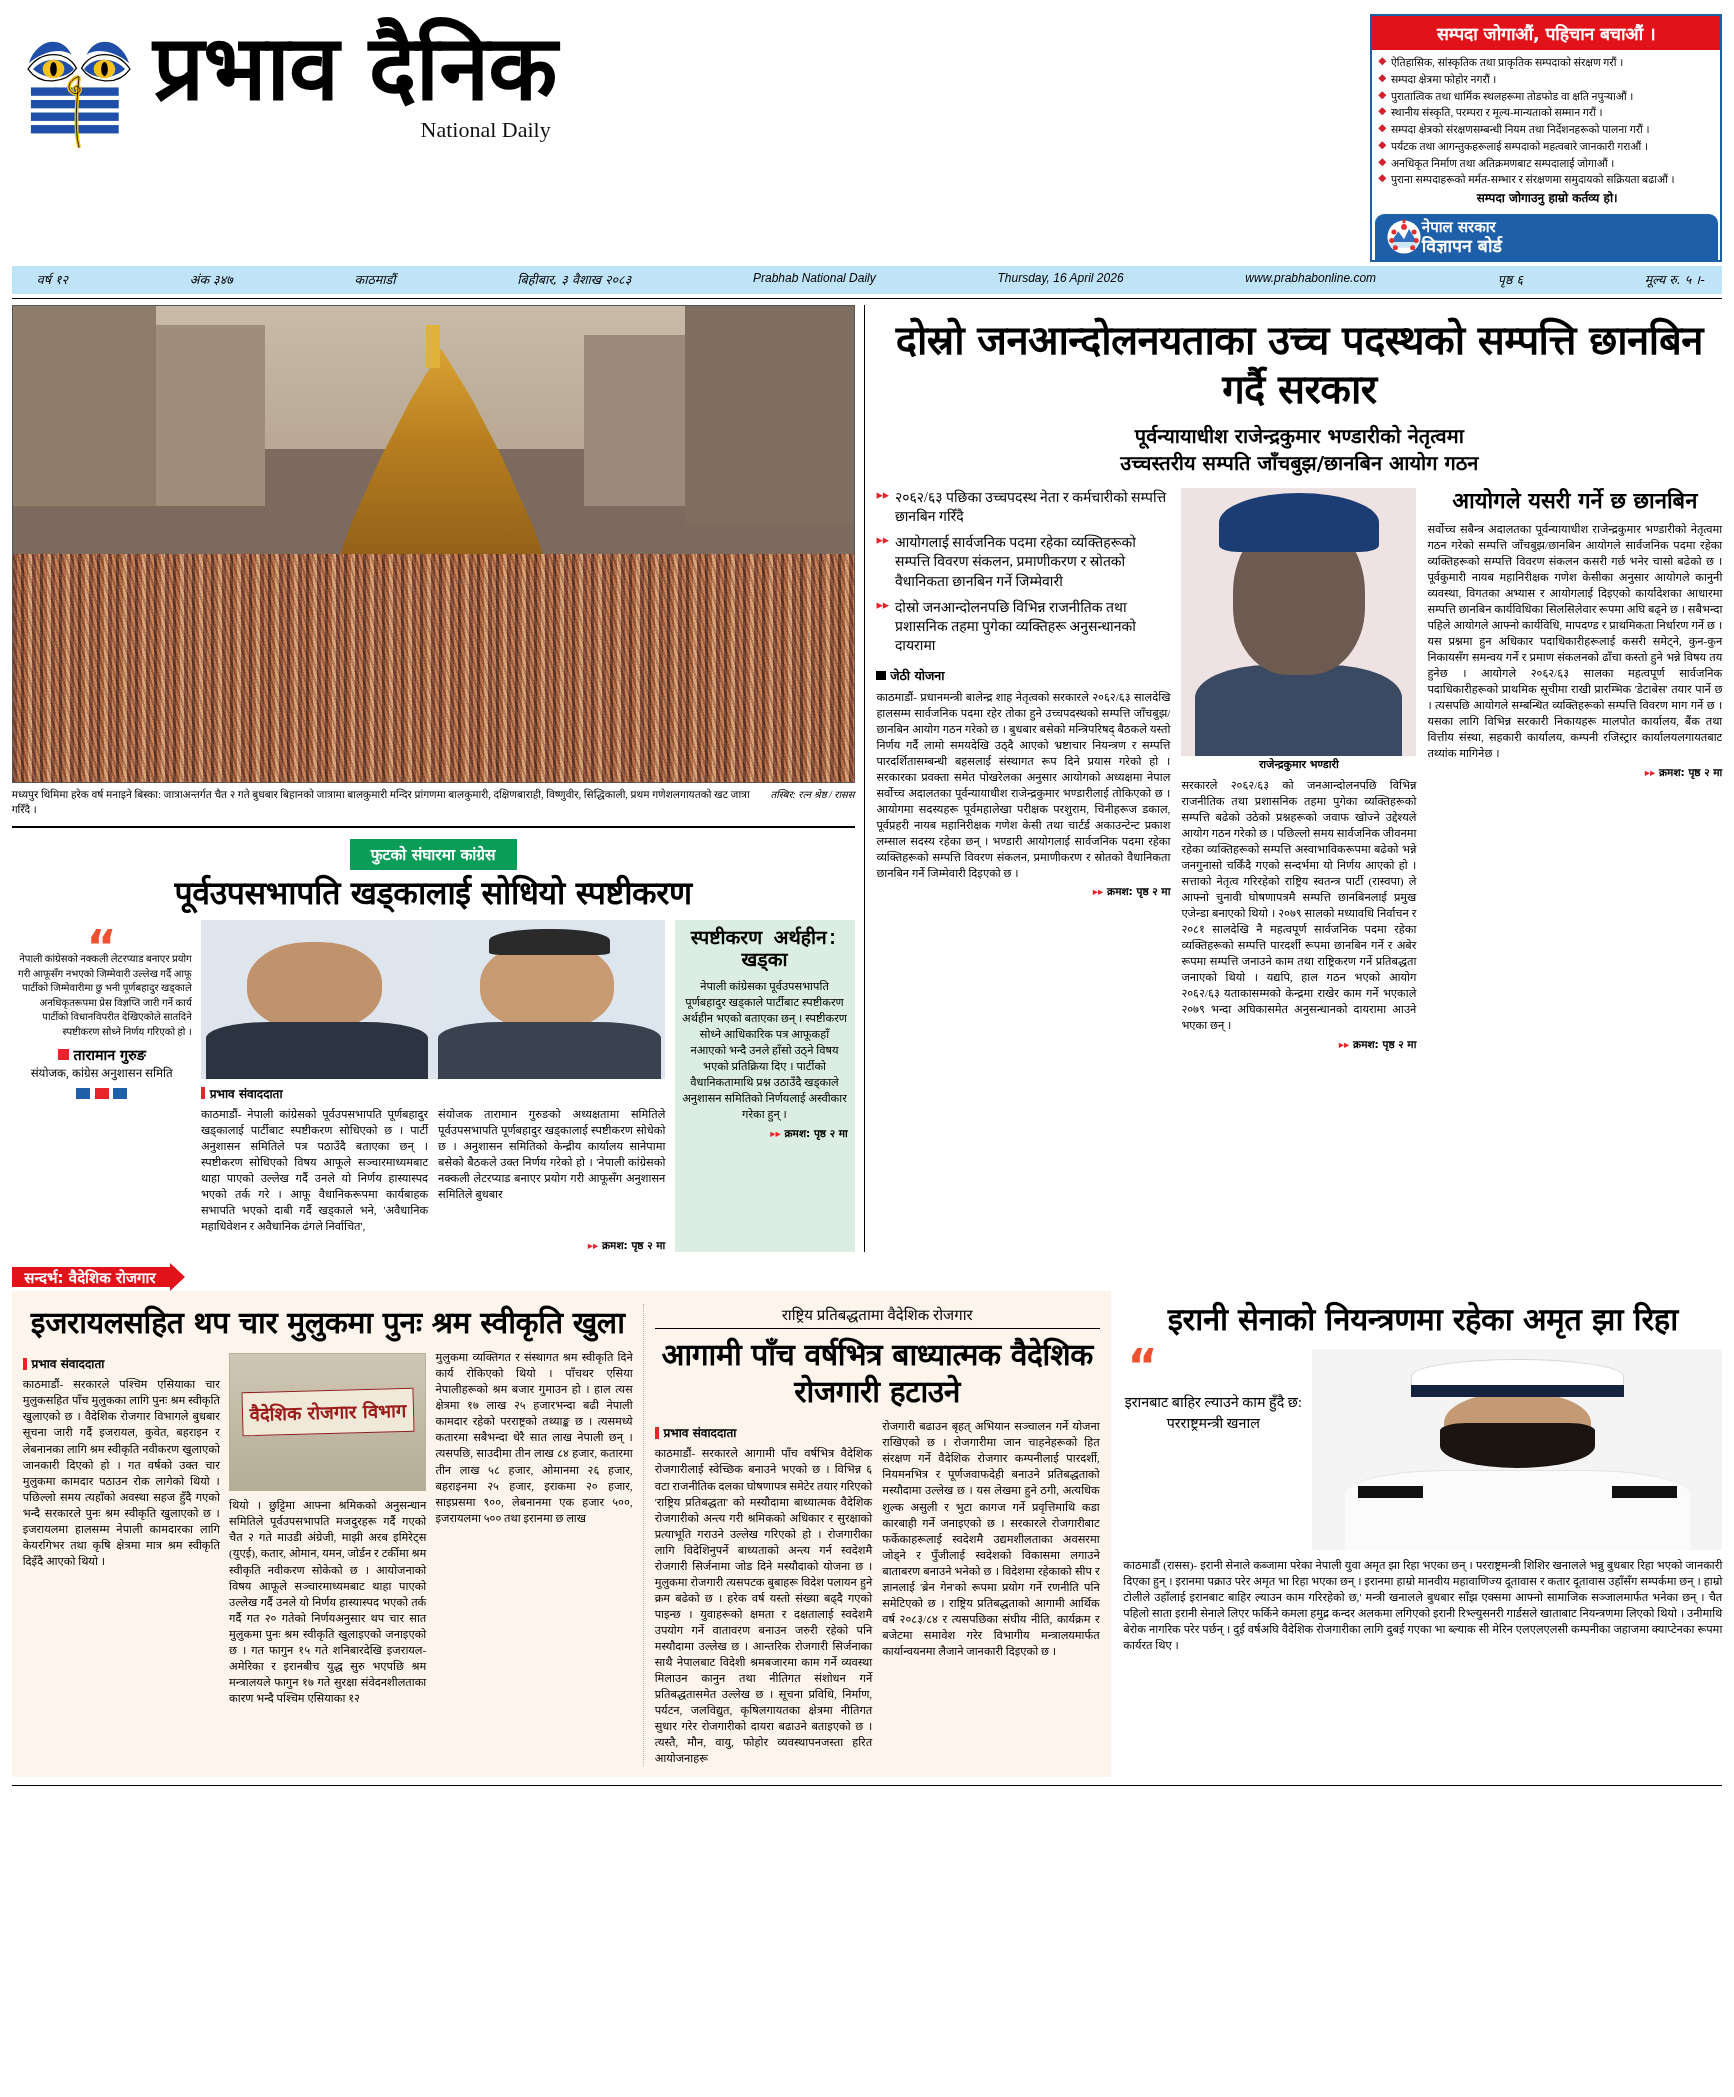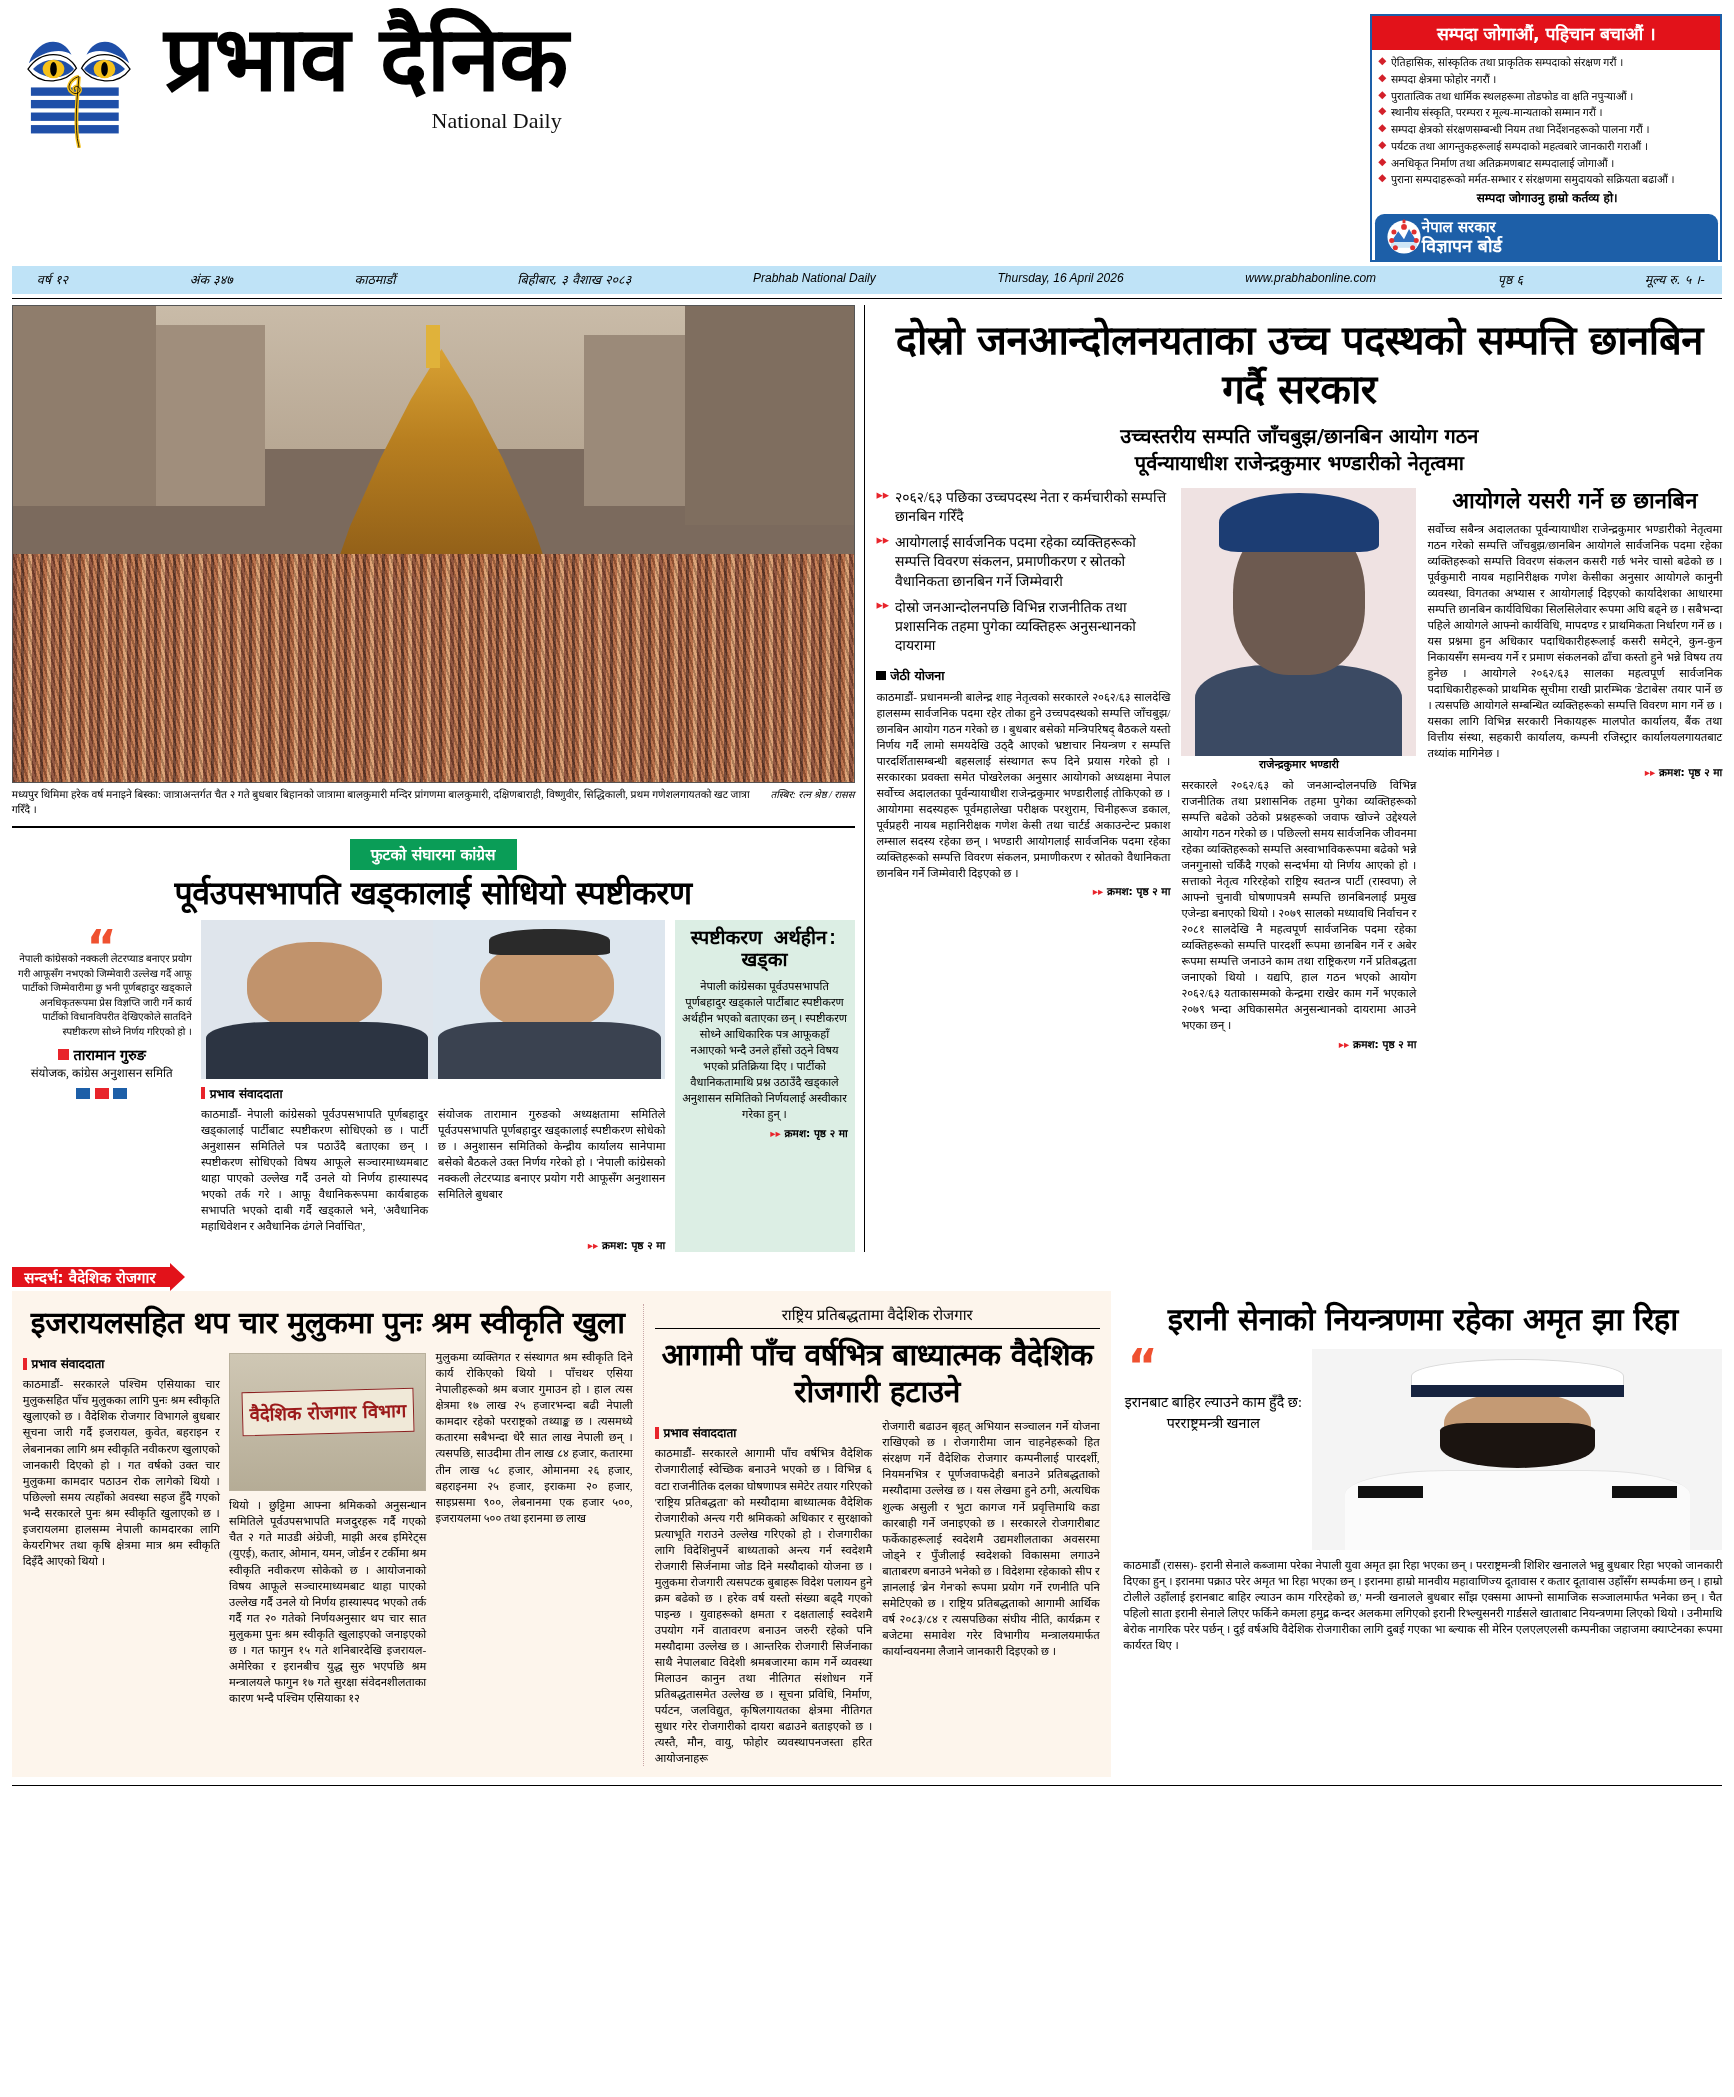--- a/index.html
+++ b/index.html
@@ -20,22 +20,22 @@
 
   
   .masthead {
     display: flex;
     align-items: flex-start;
     justify-content: space-between;
     padding: 3.4px 0 0 0;
   }
   .mh-left {
     display: flex;
-    align-items: flex-start;
-    gap: 22px;
+    align-items: center;
+    gap: 11px;
     flex: 1;
     padding-left: 4.2px;
   }
   .logo-eyes { width: 126px; height: 138px; flex: 0 0 126px; }
   .mh-title-wrap { display:flex; flex-direction: column; align-items: flex-start; }
   .mh-title {
     font-family: "DejaVu Sans", sans-serif;
     font-weight: 700;
     font-size: 90px;
     line-height: 1.02;
@@ -606,22 +606,22 @@
             <span class="arr">▸▸</span>
             <span>क्रमश: पृष्ठ २ मा</span>
           </div>
         </div>
       </div>
     </div>
 
     <div class="tr-col">
       <div class="hl1">दोस्रो जनआन्दोलनयताका उच्च पदस्थको सम्पत्ति छानबिन गर्दै सरकार</div>
       <div class="sub1">
+        <div>पूर्वन्यायाधीश राजेन्द्रकुमार भण्डारीको नेतृत्वमा</div>
         <div>उच्चस्तरीय सम्पति जाँचबुझ/छानबिन आयोग गठन</div>
-        <div>पूर्वन्यायाधीश राजेन्द्रकुमार भण्डारीको नेतृत्वमा</div>
       </div>
 
       <div class="r3">
         <div class="r3-a">
           <div class="bullet">
             <span class="bi">▸▸</span>
             <span class="bt">२०६२/६३ पछिका उच्चपदस्थ नेता र कर्मचारीको सम्पत्ति छानबिन गरिँदै</span>
           </div>
           <div class="bullet">
             <span class="bi">▸▸</span>

